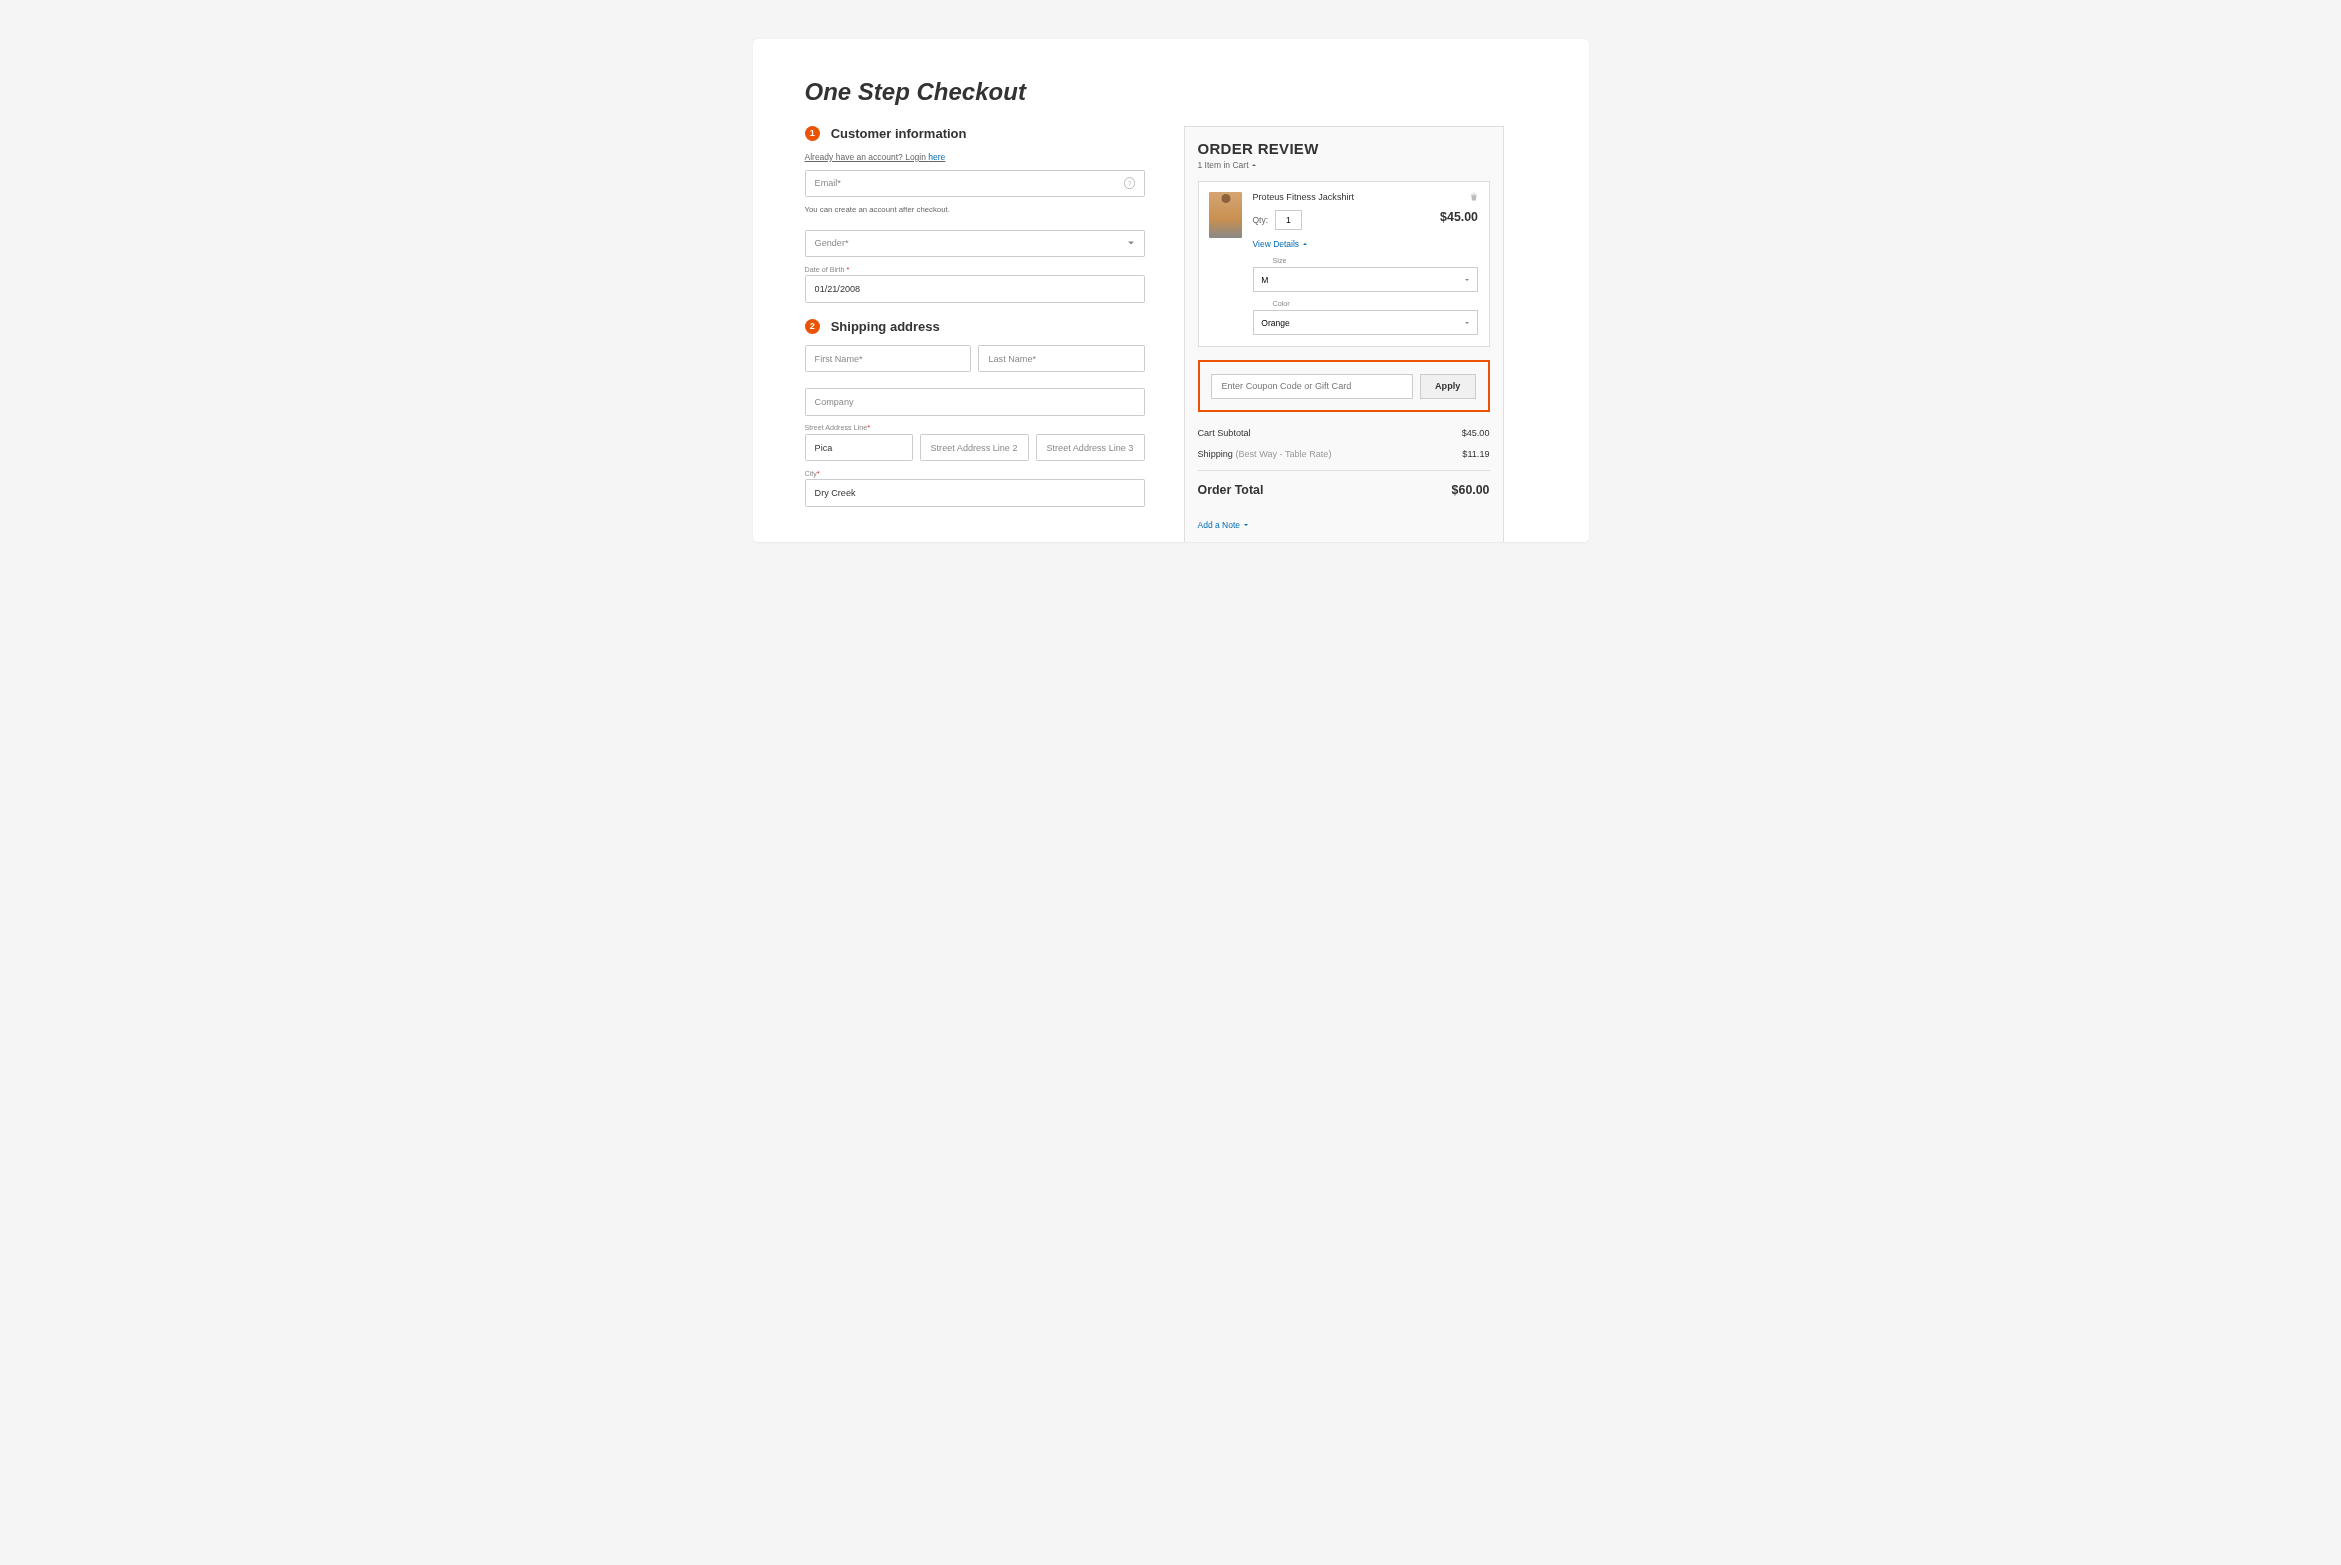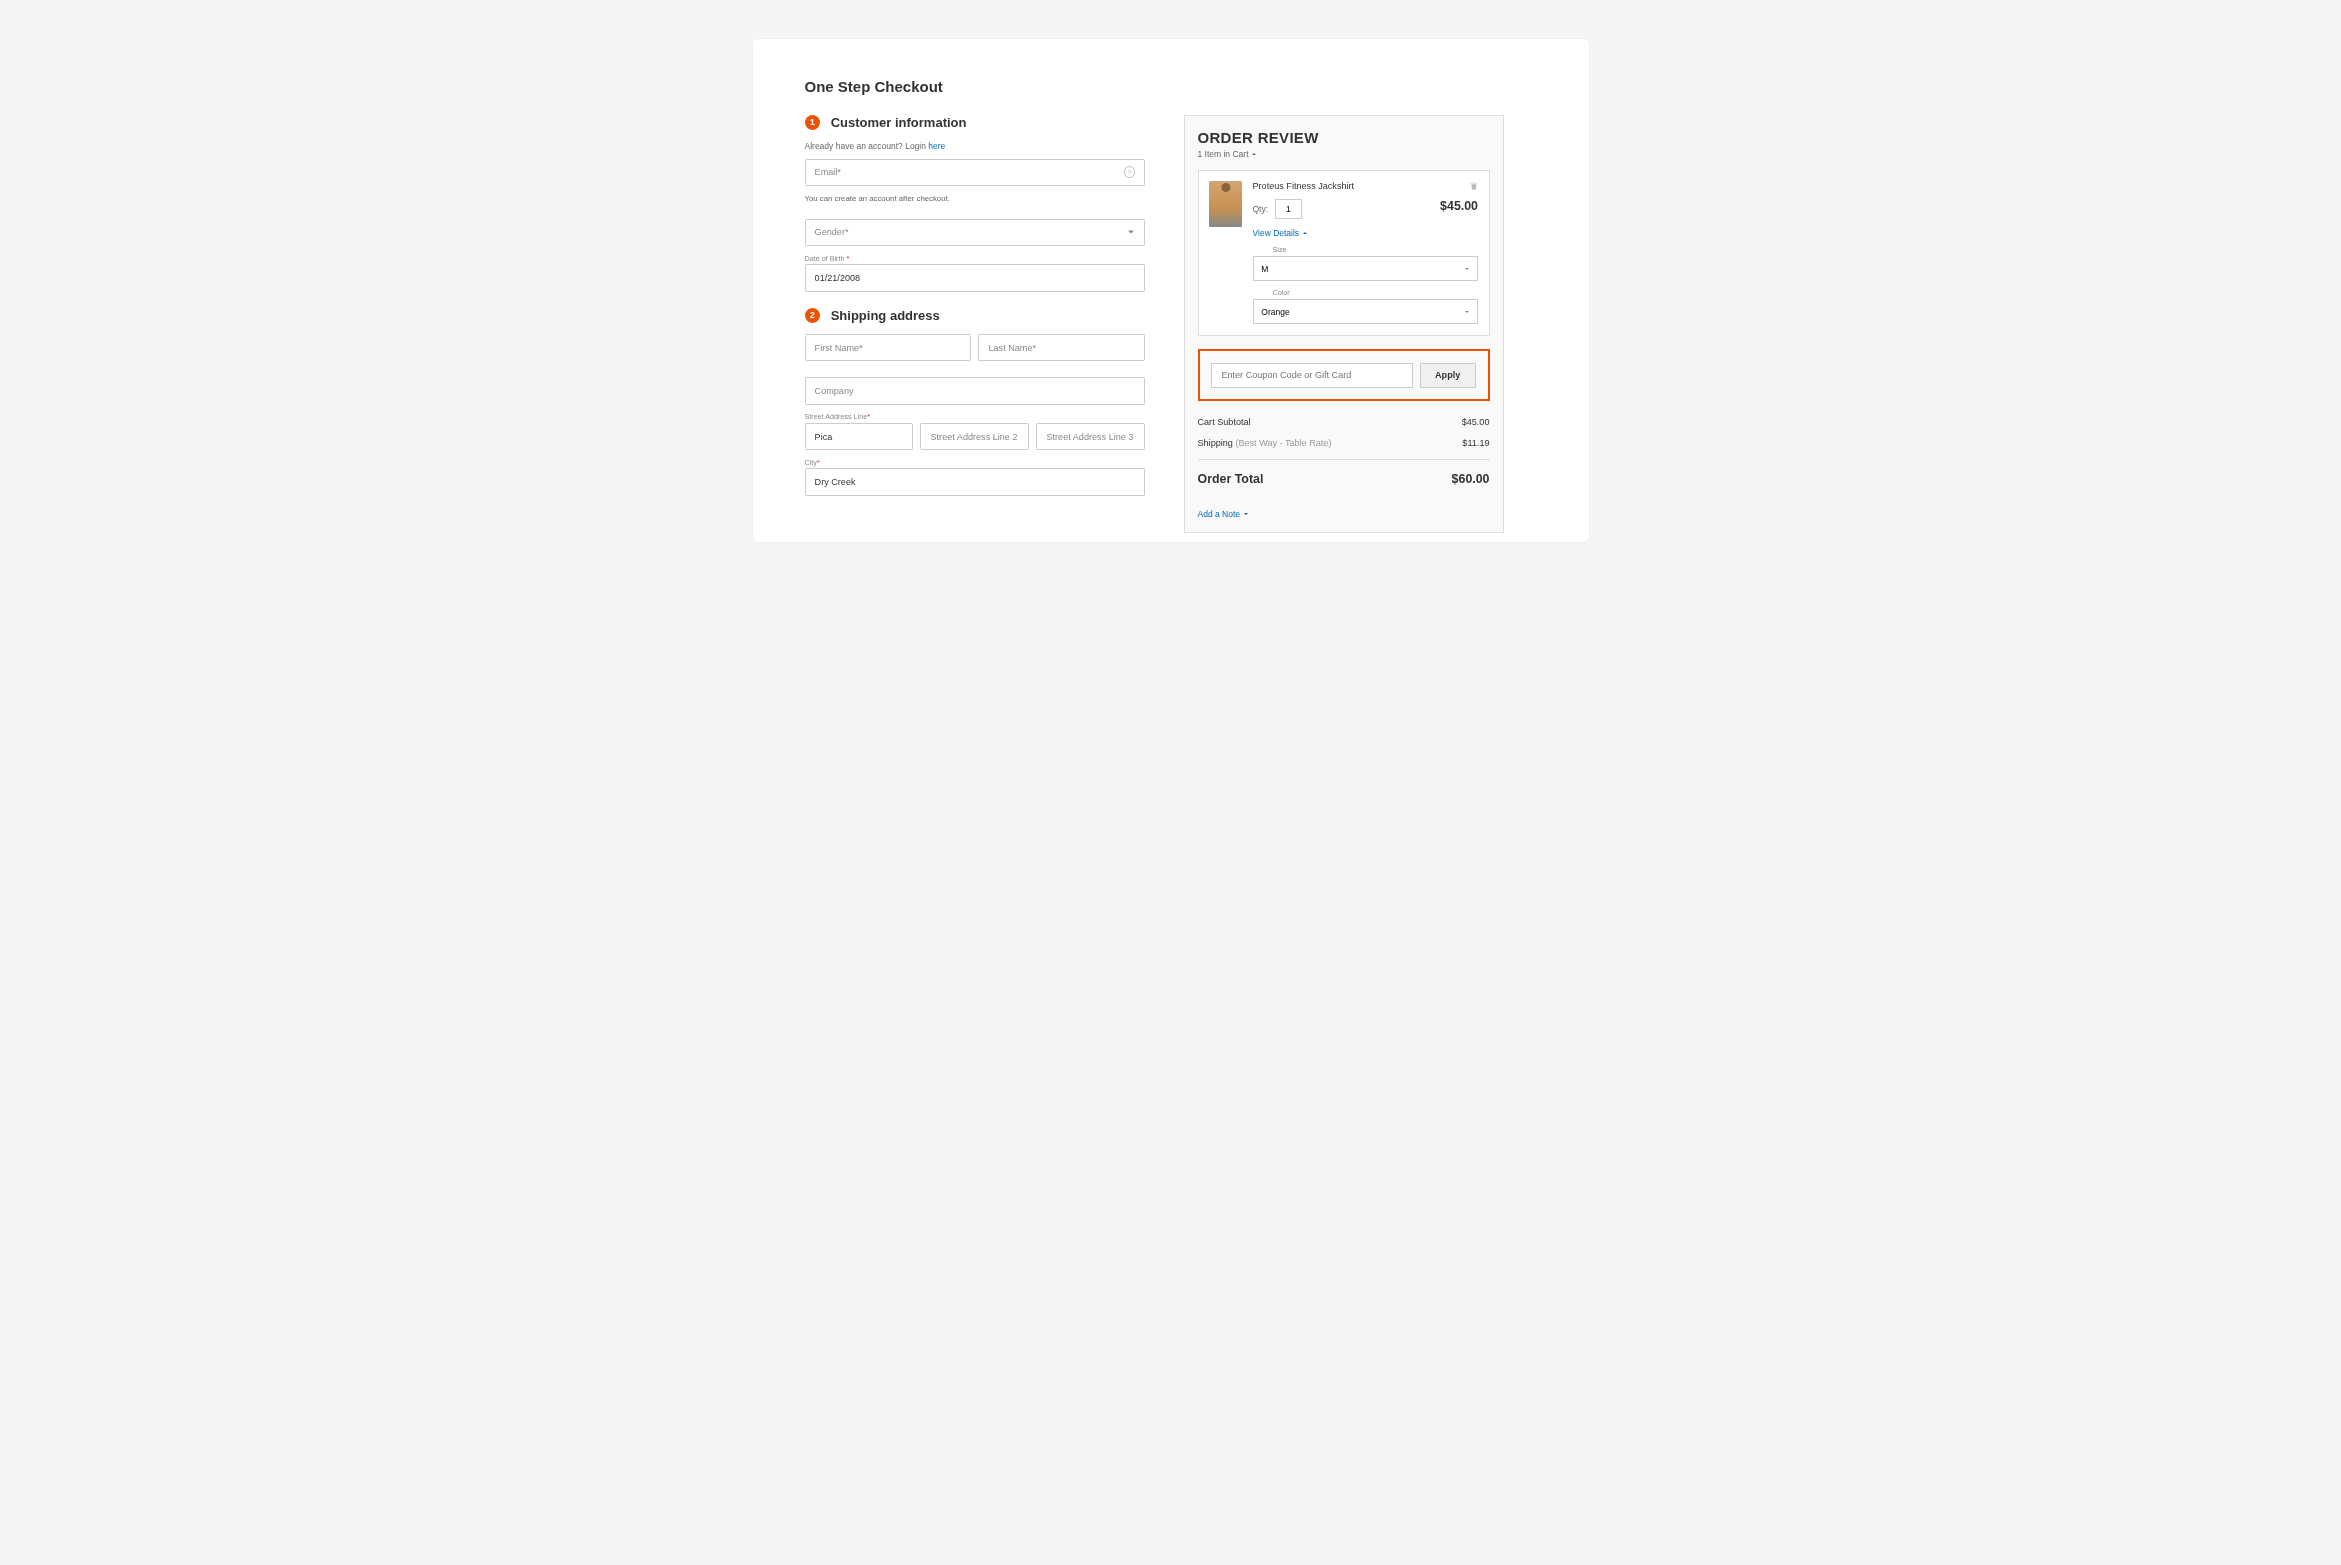--- a/index.html
+++ b/index.html
@@ -17,24 +17,25 @@
       background: #fff;
       border-radius: 5.2px;
       padding: 39px 52px 0 52px;
       max-width: 836px;
       margin: 0 auto;
       box-shadow: 0 0.7px 2px rgba(0,0,0,0.05);
       height: 503px;
       overflow: hidden;
     }
     .page-title {
-      font-size: 15px;
+      font-size: 24px;
       font-weight: 600;
       color: #333;
       margin-bottom: 19.6px;
+      font-style: italic;
     }
     .columns {
       display: flex;
       gap: 39px;
     }
     .left-col {
       flex: 1;
       max-width: 340px;
     }
     .right-col {
@@ -60,20 +61,21 @@
     }
     .section-title {
       font-size: 13px;
       font-weight: 600;
       color: #333;
     }
     .login-prompt {
       font-size: 8.5px;
       color: #666;
       margin-bottom: 7.8px;
+      text-decoration: underline;
     }
     .login-prompt a {
       color: #006bb4;
       text-decoration: none;
     }
     .field-wrapper {
       position: relative;
       margin-bottom: 7.8px;
     }
     .input-field {

